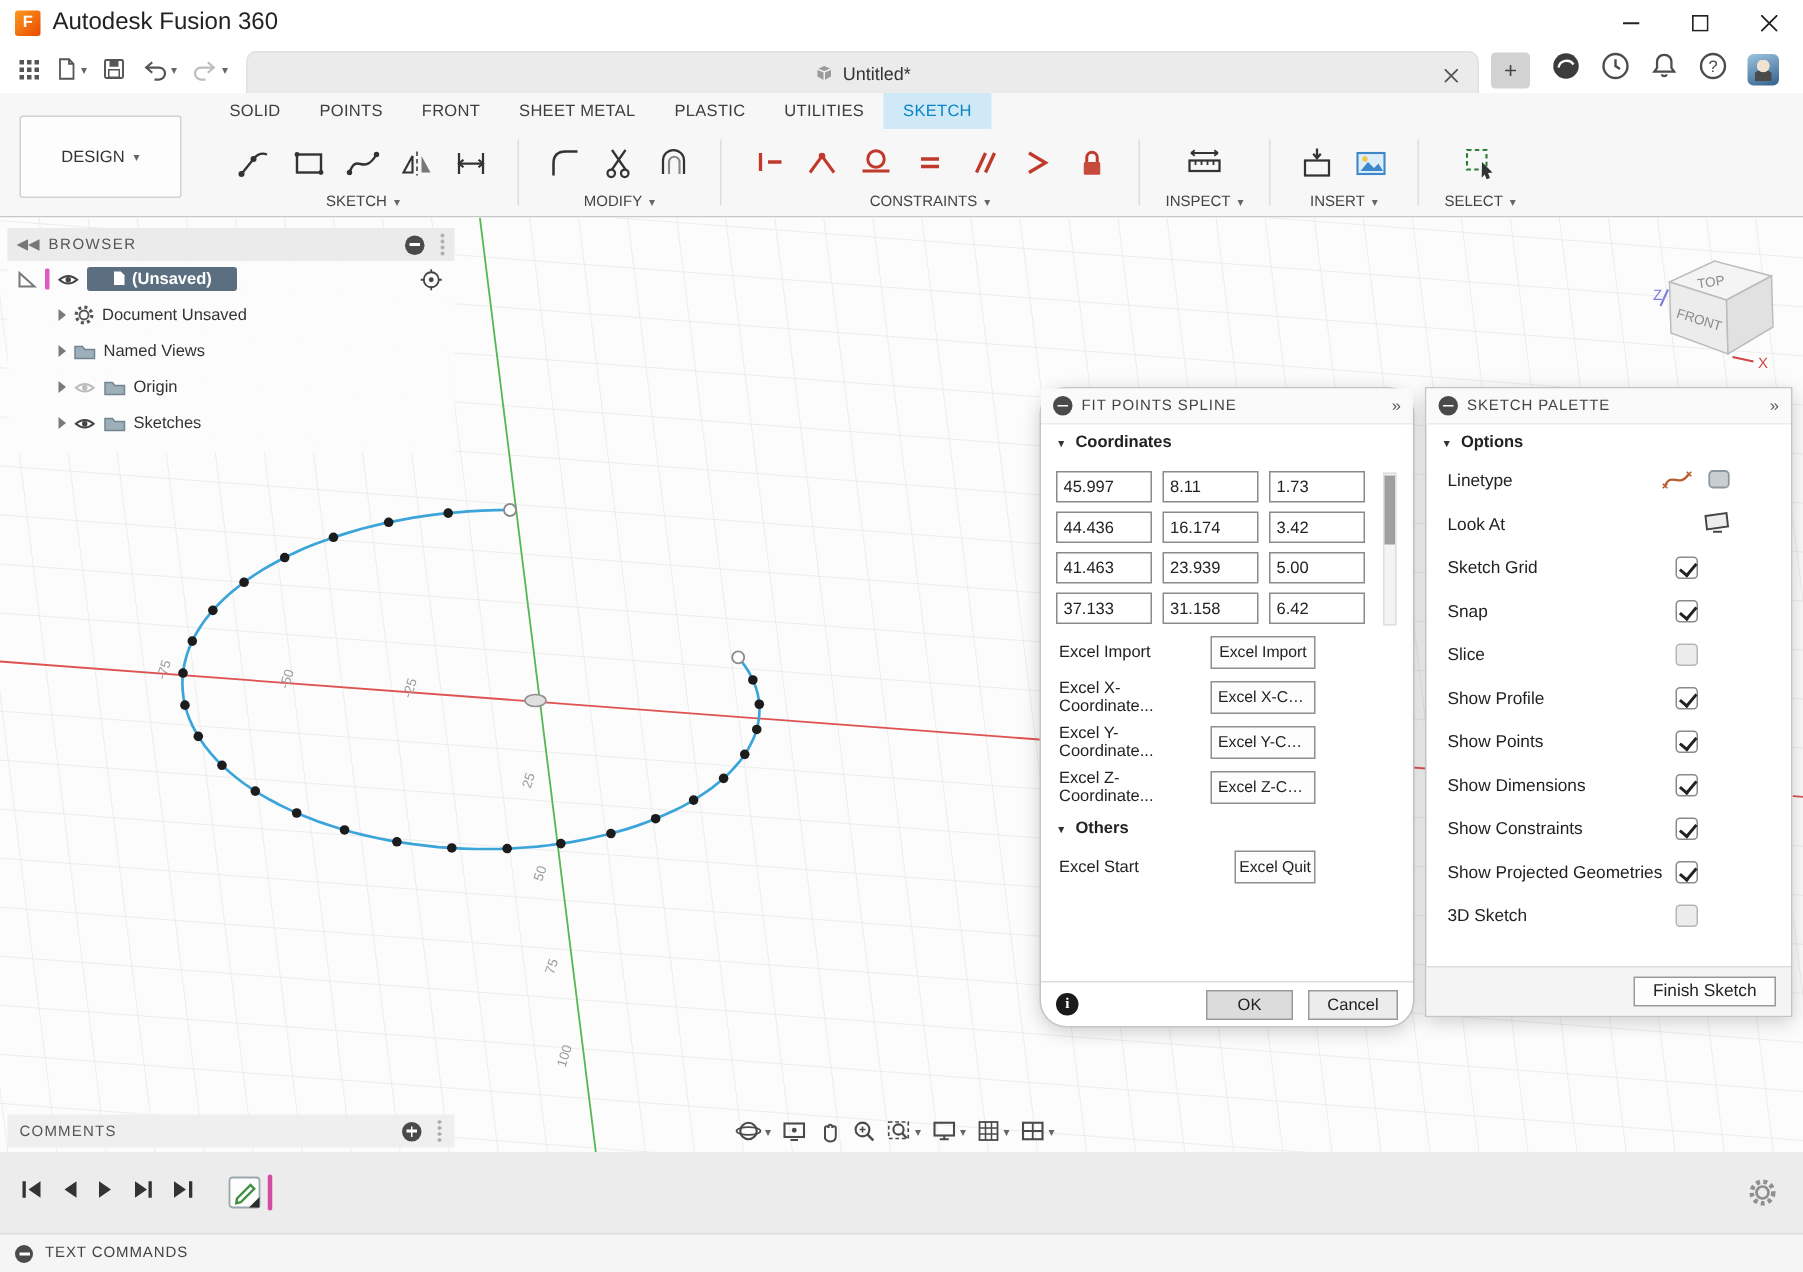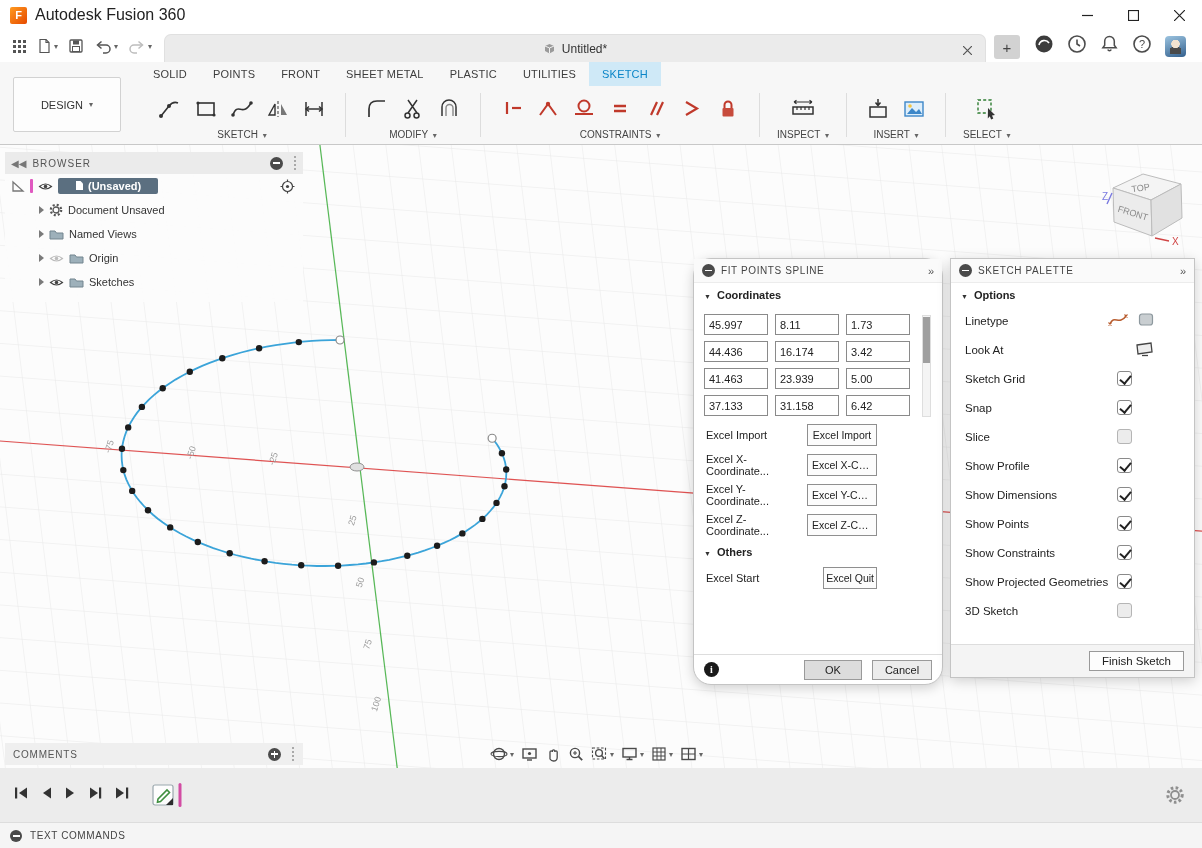--- a/index.html
+++ b/index.html
@@ -664,25 +664,25 @@
       </div>
       <div class="p-row">
         <span class="p-label">Slice</span>
         <span class="cb"></span>
       </div>
       <div class="p-row">
         <span class="p-label">Show Profile</span>
         <span class="cb checked"></span>
       </div>
       <div class="p-row">
+        <span class="p-label">Show Points</span>
+        <span class="cb checked"></span>
+      </div>
+      <div class="p-row">
         <span class="p-label">Show Dimensions</span>
-        <span class="cb checked"></span>
-      </div>
-      <div class="p-row">
-        <span class="p-label">Show Points</span>
         <span class="cb checked"></span>
       </div>
       <div class="p-row">
         <span class="p-label">Show Constraints</span>
         <span class="cb checked"></span>
       </div>
       <div class="p-row">
         <span class="p-label">Show Projected Geometries</span>
         <span class="cb checked"></span>
       </div>

